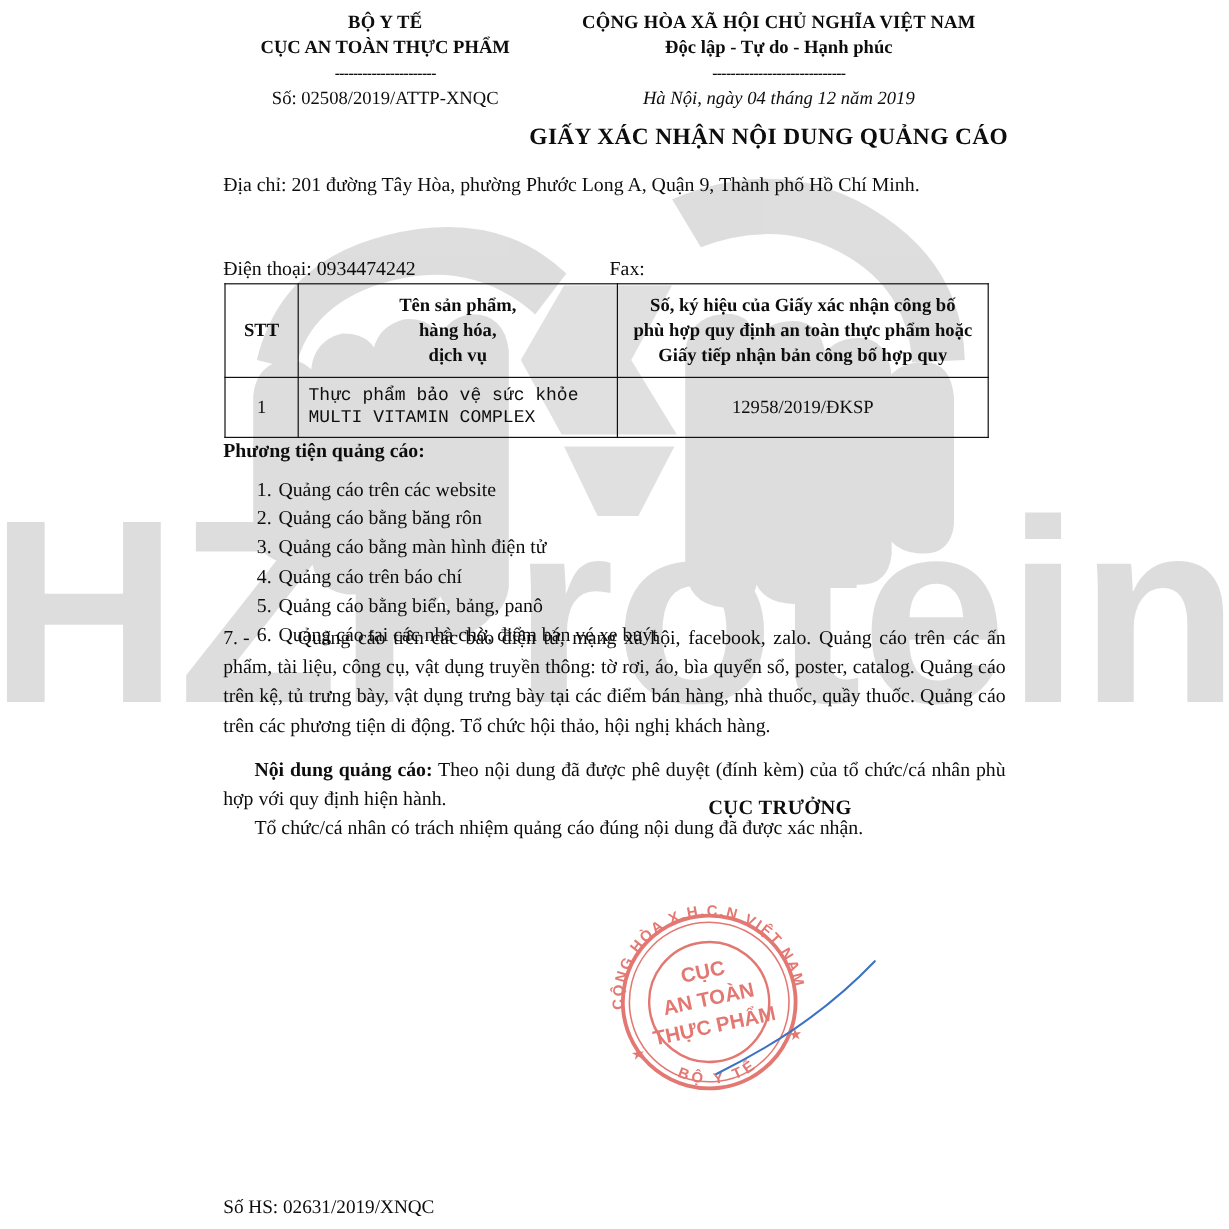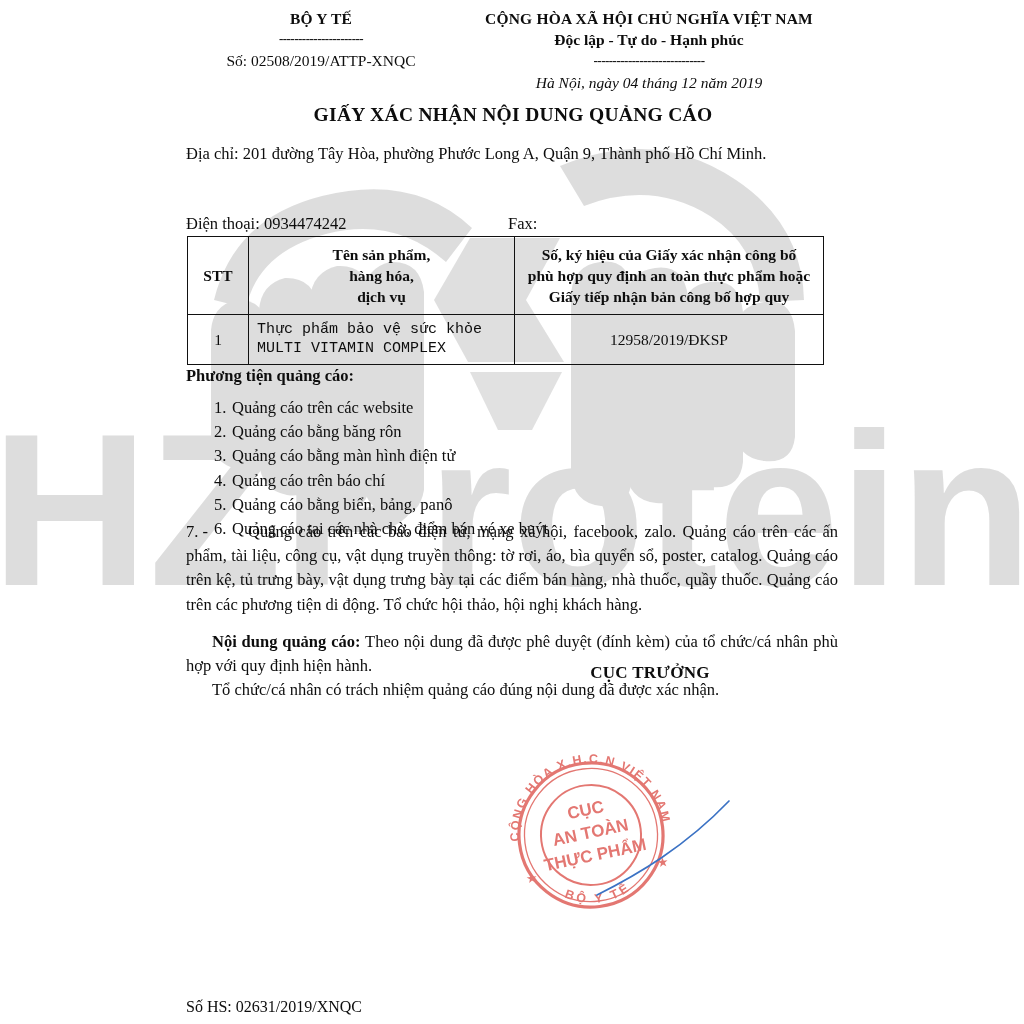--- a/index.html
+++ b/index.html
@@ -73,21 +73,21 @@
     font-size: 15.5px;
     line-height: 22px;
     margin-top: 3px;
     white-space: nowrap;
   }
   .hdr-sub.italic { font-style: italic; }
 
   
   .doc-title {
     left: 186px; top: 104px; width: 654px;
-    text-align: center;
+    text-align: right;
     font-weight: bold;
     font-size: 19.5px;
     letter-spacing: .3px;
   }
 
   
   .org-block {
     left: 186px; top: 142px; width: 640px;
     font-size: 16.5px;
     line-height: 24.5px;
@@ -257,20 +257,21 @@
 
         <text class="wm-text" x="512" y="585" font-size="218" text-anchor="middle">HZProtein</text>
       </g>
     </svg>
   </div>
 
   <div id="content">
 
     <div class="abs hdr-left">
       <div class="hdr-line1">BỘ Y TẾ</div>
+      <div class="hdr-line2">CỤC AN TOÀN THỰC PHẨM</div>
       <div class="hdr-rule">----------------------</div>
       <div class="hdr-sub">Số:  02508/2019/ATTP-XNQC</div>
     </div>
 
     <div class="abs hdr-right">
       <div class="hdr-line1">CỘNG HÒA XÃ HỘI CHỦ NGHĨA VIỆT NAM</div>
       <div class="hdr-line2">Độc lập - Tự do - Hạnh phúc</div>
       <div class="hdr-rule">-----------------------------</div>
       <div class="hdr-sub italic">Hà Nội, ngày 04 tháng 12 năm 2019</div>
     </div>

